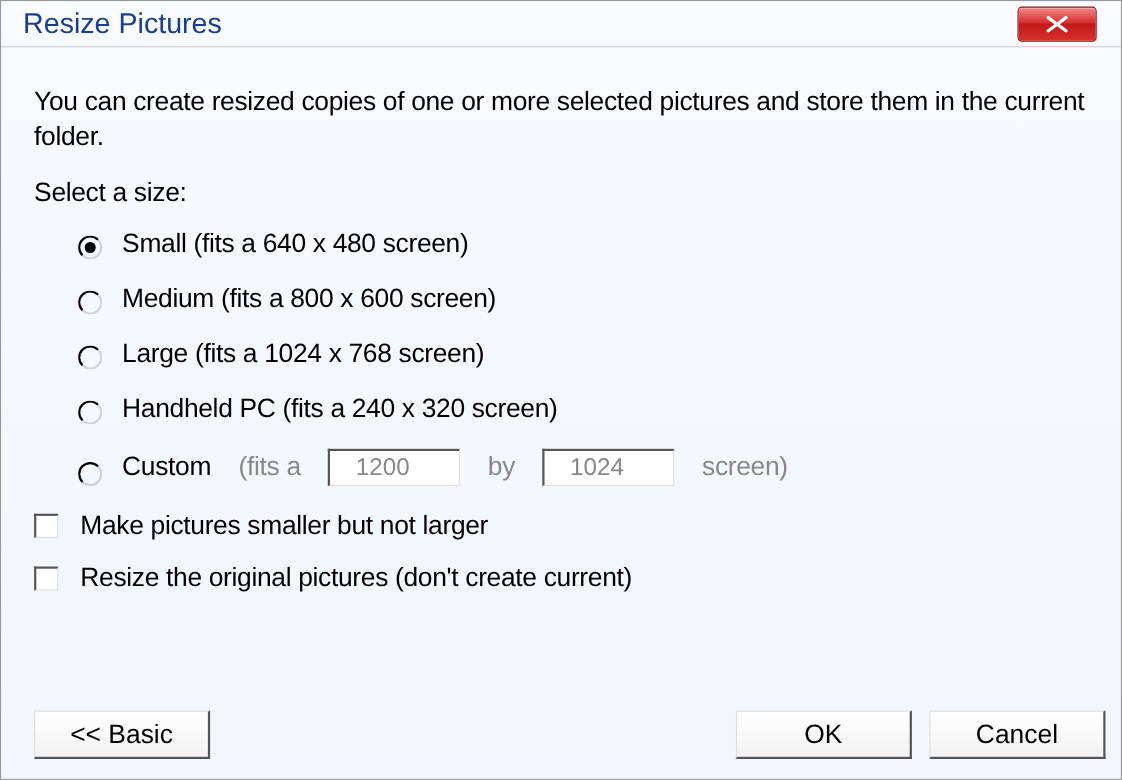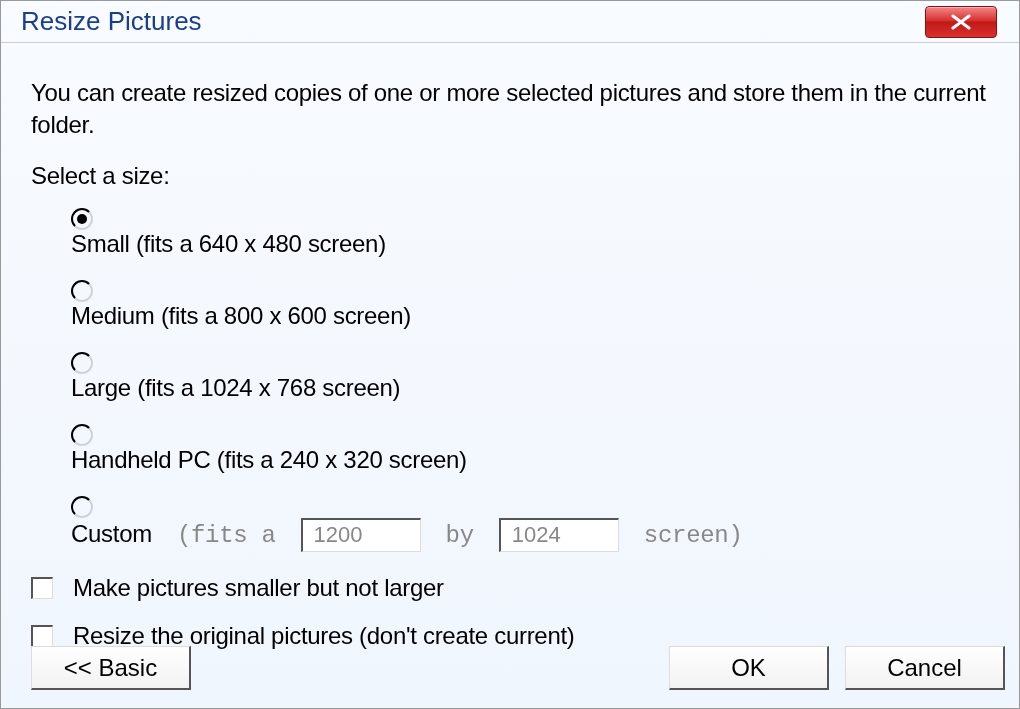--- a/index.html
+++ b/index.html
@@ -55,23 +55,22 @@
       margin-bottom: 20px;
     }
     .select-label {
       margin-bottom: 18px;
     }
     .options {
       padding-left: 40px;
     }
     .option-row {
       display: flex;
-      align-items: flex-start;
+      align-items: flex-end;
       margin-bottom: 22px;
-      flex-direction: column;
     }
     .radio {
       width: 22px;
       height: 22px;
       border: 2px solid #000;
       border-radius: 50%;
       margin-right: 18px;
       border-top-color: #000;
       border-left-color: #000;
       border-right-color: rgba(0,0,0,0.15);
@@ -83,32 +82,32 @@
     .radio.checked::after {
       content: "";
       position: absolute;
       top: 50%; left: 50%;
       transform: translate(-50%, -50%);
       width: 10px; height: 10px;
       background: #000;
       border-radius: 50%;
     }
     .option-label { white-space: nowrap; }
-    .muted { color: #888; font-family: Liberation Mono, monospace; }
+    .muted { color: #888; }
     .custom-row .inline {
       display: inline-flex;
       align-items: baseline;
       gap: 25px;
     }
     .num-input {
       width: 120px;
       height: 34px;
       font-size: 22px;
       color: #888;
-      padding: 0 11px;
+      padding: 0 23px;
       background: #fff;
       border-top: 2px solid #555;
       border-left: 2px solid #555;
       border-right: 1px solid #ddd;
       border-bottom: 1px solid #ddd;
     }
     .checkbox-row {
       display: flex;
       align-items: center;
       margin-bottom: 20px;

